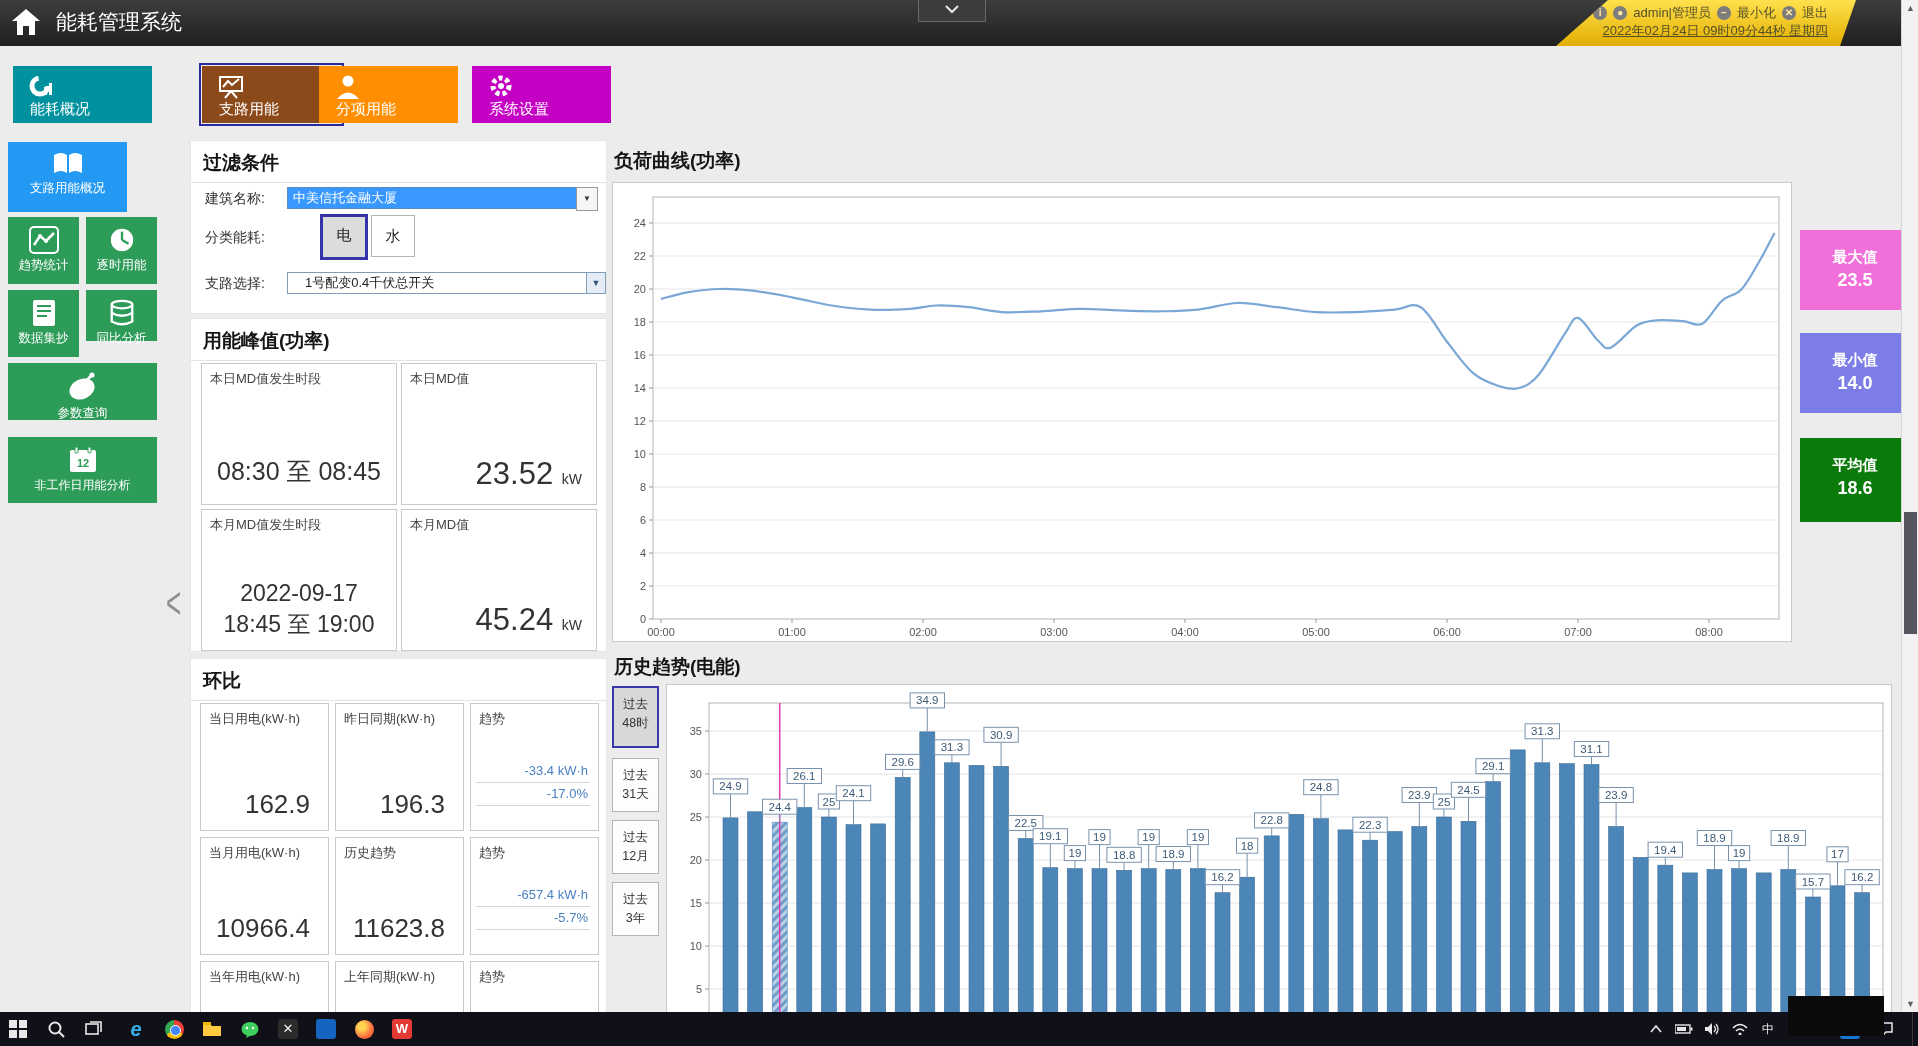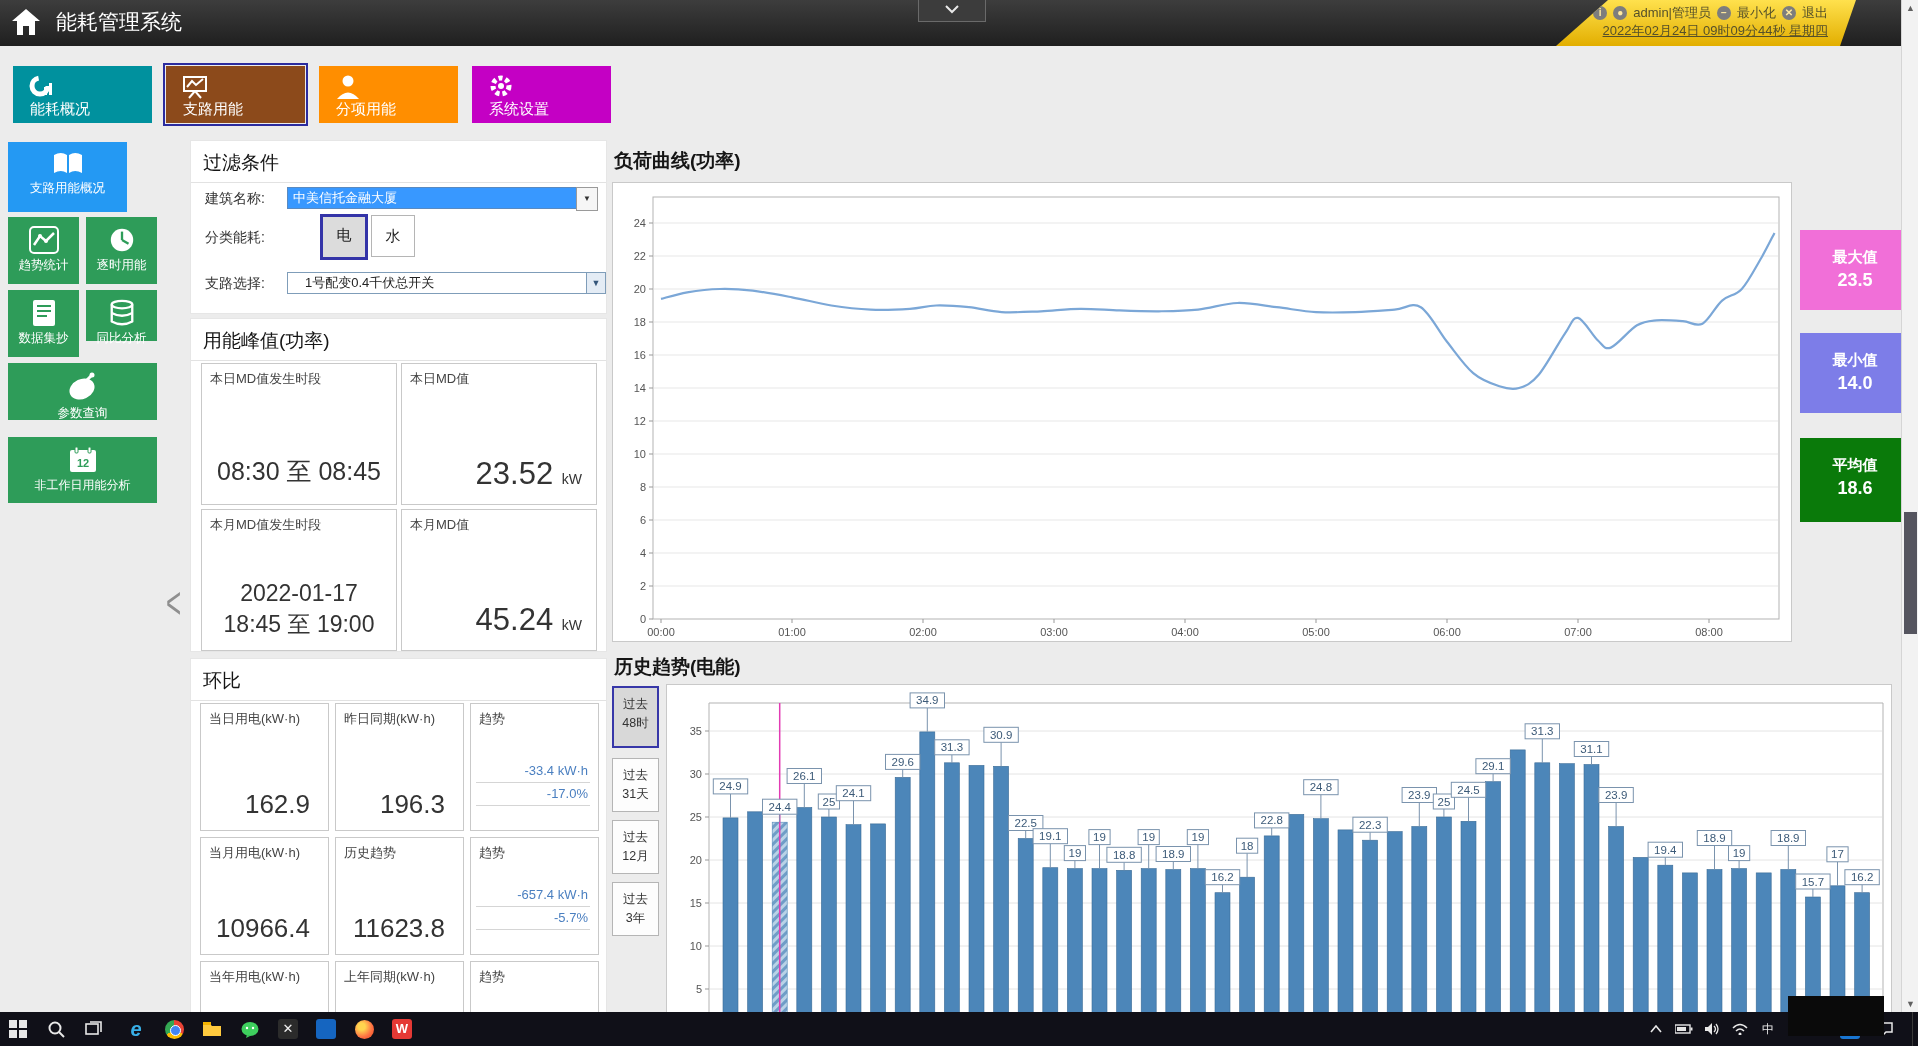--- a/index.html
+++ b/index.html
@@ -19,32 +19,32 @@
           clip-path:polygon(52px 0,300px 0,284px 46px,0 46px);font-size:13px;}
   .y-line1{position:absolute;right:42px;top:4px;display:flex;align-items:center;gap:6px;}
   .y-line2{position:absolute;right:42px;top:22px;text-decoration:underline;}
   .y-ic{display:inline-block;width:14px;height:14px;border-radius:50%;background:#7d7d7d;
         color:#ffe9a0;font-size:10px;line-height:14px;text-align:center;font-weight:bold;}
 
   
   .nav-tile{position:absolute;top:66px;width:139px;height:57px;color:#fff;cursor:pointer;}
   .nav-tile svg{position:absolute;left:16px;top:7px;}
   .nav-label{position:absolute;left:17px;top:34px;font-size:15px;}
-  .nav-tile.sel{outline:2px solid #2b2b9e;outline-offset:1px;}
+  .nav-tile.sel{outline:2px solid #2b2b9e;outline-offset:1px;margin-left:36px;}
 
   
   .sb-item{position:absolute;color:#fff;text-align:center;cursor:pointer;}
   .sb-item svg{display:block;margin:9px auto 0;}
   .sb-label{font-size:12.5px;margin-top:3px;}
   #collapse-arrow{position:absolute;left:166px;top:588px;font-size:26px;color:#8f8f8f;
                   transform:scaleY(1.7);cursor:pointer;}
 
   
   .card{position:absolute;background:#fff;border:1px solid #e6e6e6;}
-  .card-title{font-size:19px;font-weight:normal;color:#151515;padding:9px 12px 6px;
+  .card-title{font-size:19px;font-weight:bold;color:#151515;padding:9px 12px 6px;
               border-bottom:1px solid #e2e2e2;}
   .sec-title{position:absolute;font-size:19px;font-weight:bold;color:#151515;}
   .flabel{position:absolute;font-size:14px;color:#333;}
   .box{position:absolute;border:1px solid #c9c9c9;background:#fff;}
   .cell-label{position:absolute;left:8px;top:6px;font-size:13px;color:#444;}
   .hb-cell{position:relative;border:1px solid #c9c9c9;background:#fff;}
   .hb-big{position:absolute;right:18px;bottom:10px;font-size:26px;color:#333;}
   .trend-vals{position:absolute;right:8px;bottom:24px;width:114px;}
   .trend-v{text-align:right;font-size:13px;color:var(--trendc,#4a7fc0);padding:3px 2px 4px;
            border-bottom:1px solid #d5d5d5;}
@@ -247,21 +247,21 @@
       <div class="pk-time">08:30  至  08:45</div>
     </div>
     <div class="box" style="left:210px;top:44px;width:194px;height:140px">
       <div class="cell-label">本日MD值</div>
       <div class="pk-val"><span>23.52</span>
         <span class="pk-unit">kW</span></div>
     </div>
     <div class="box" style="left:10px;top:190px;width:194px;height:140px">
       <div class="cell-label">本月MD值发生时段</div>
       <div class="pk-two">
-        <div>2022-01-17</div>
+        <div>2022-09-17</div>
         <div>18:45  至  19:00</div>
       </div>
     </div>
     <div class="box" style="left:210px;top:190px;width:194px;height:140px">
       <div class="cell-label">本月MD值</div>
       <div class="pk-val"><span>45.24</span>
         <span class="pk-unit">kW</span></div>
     </div>
   </div>
 

